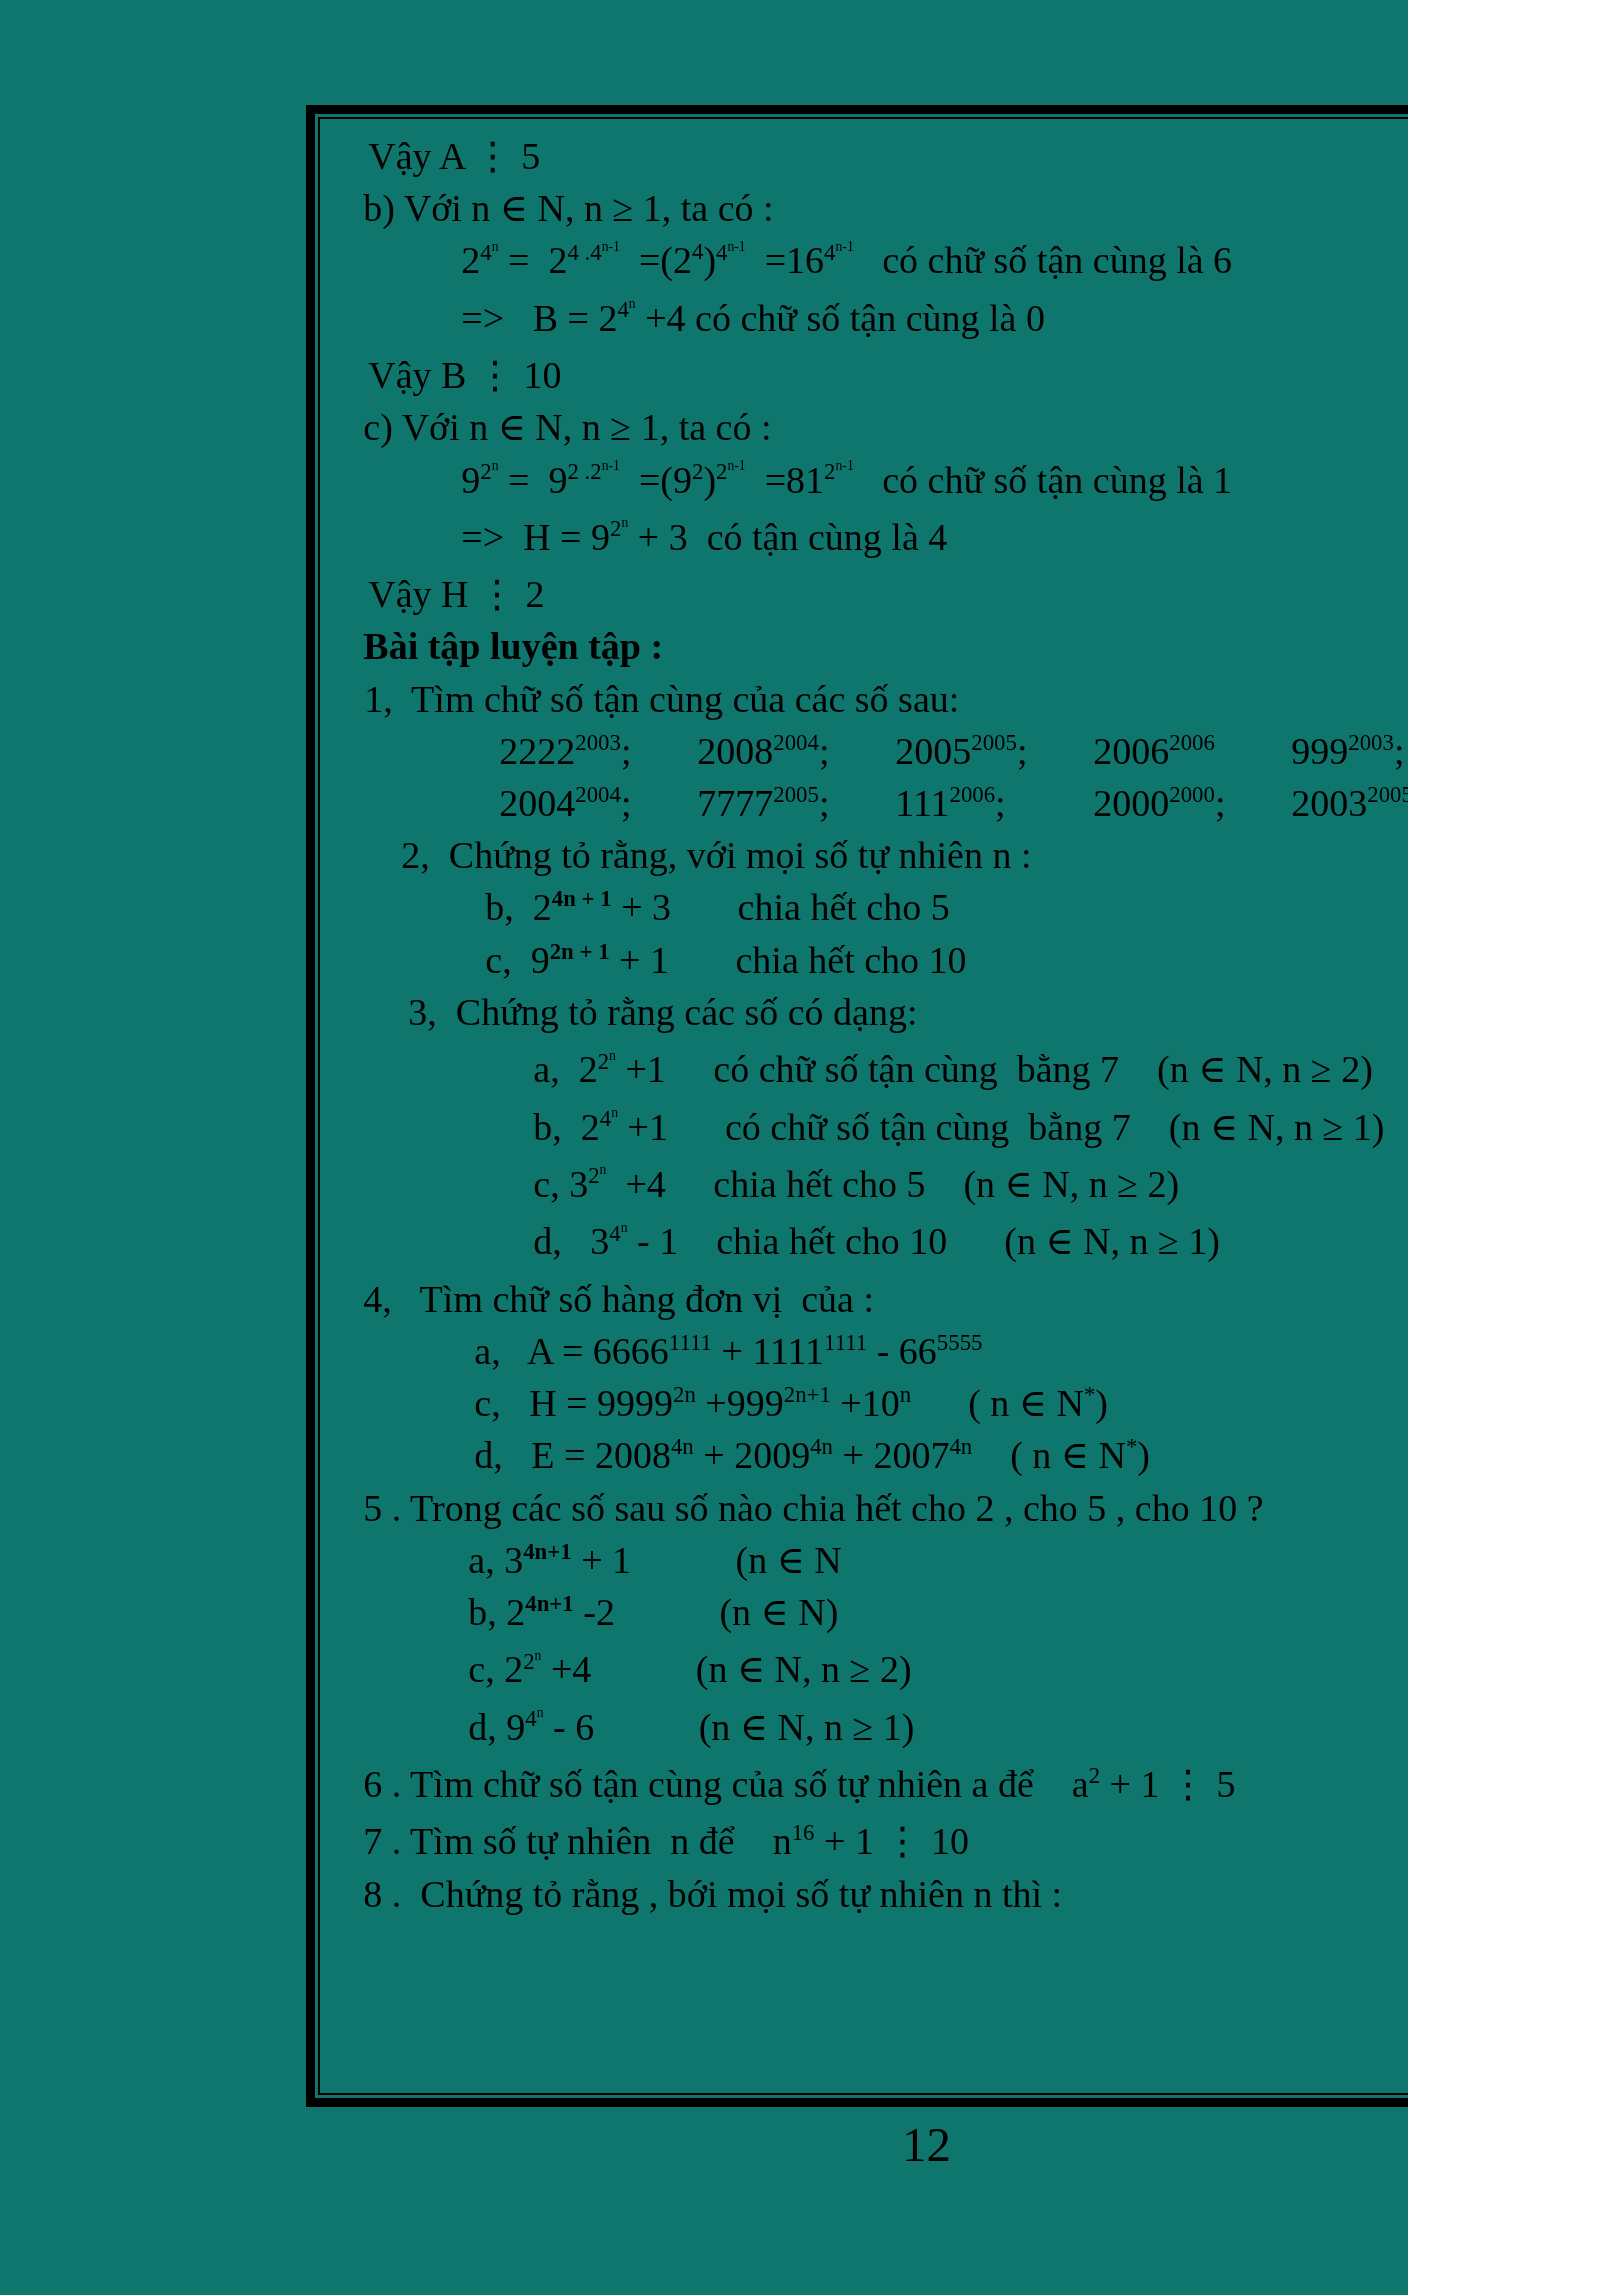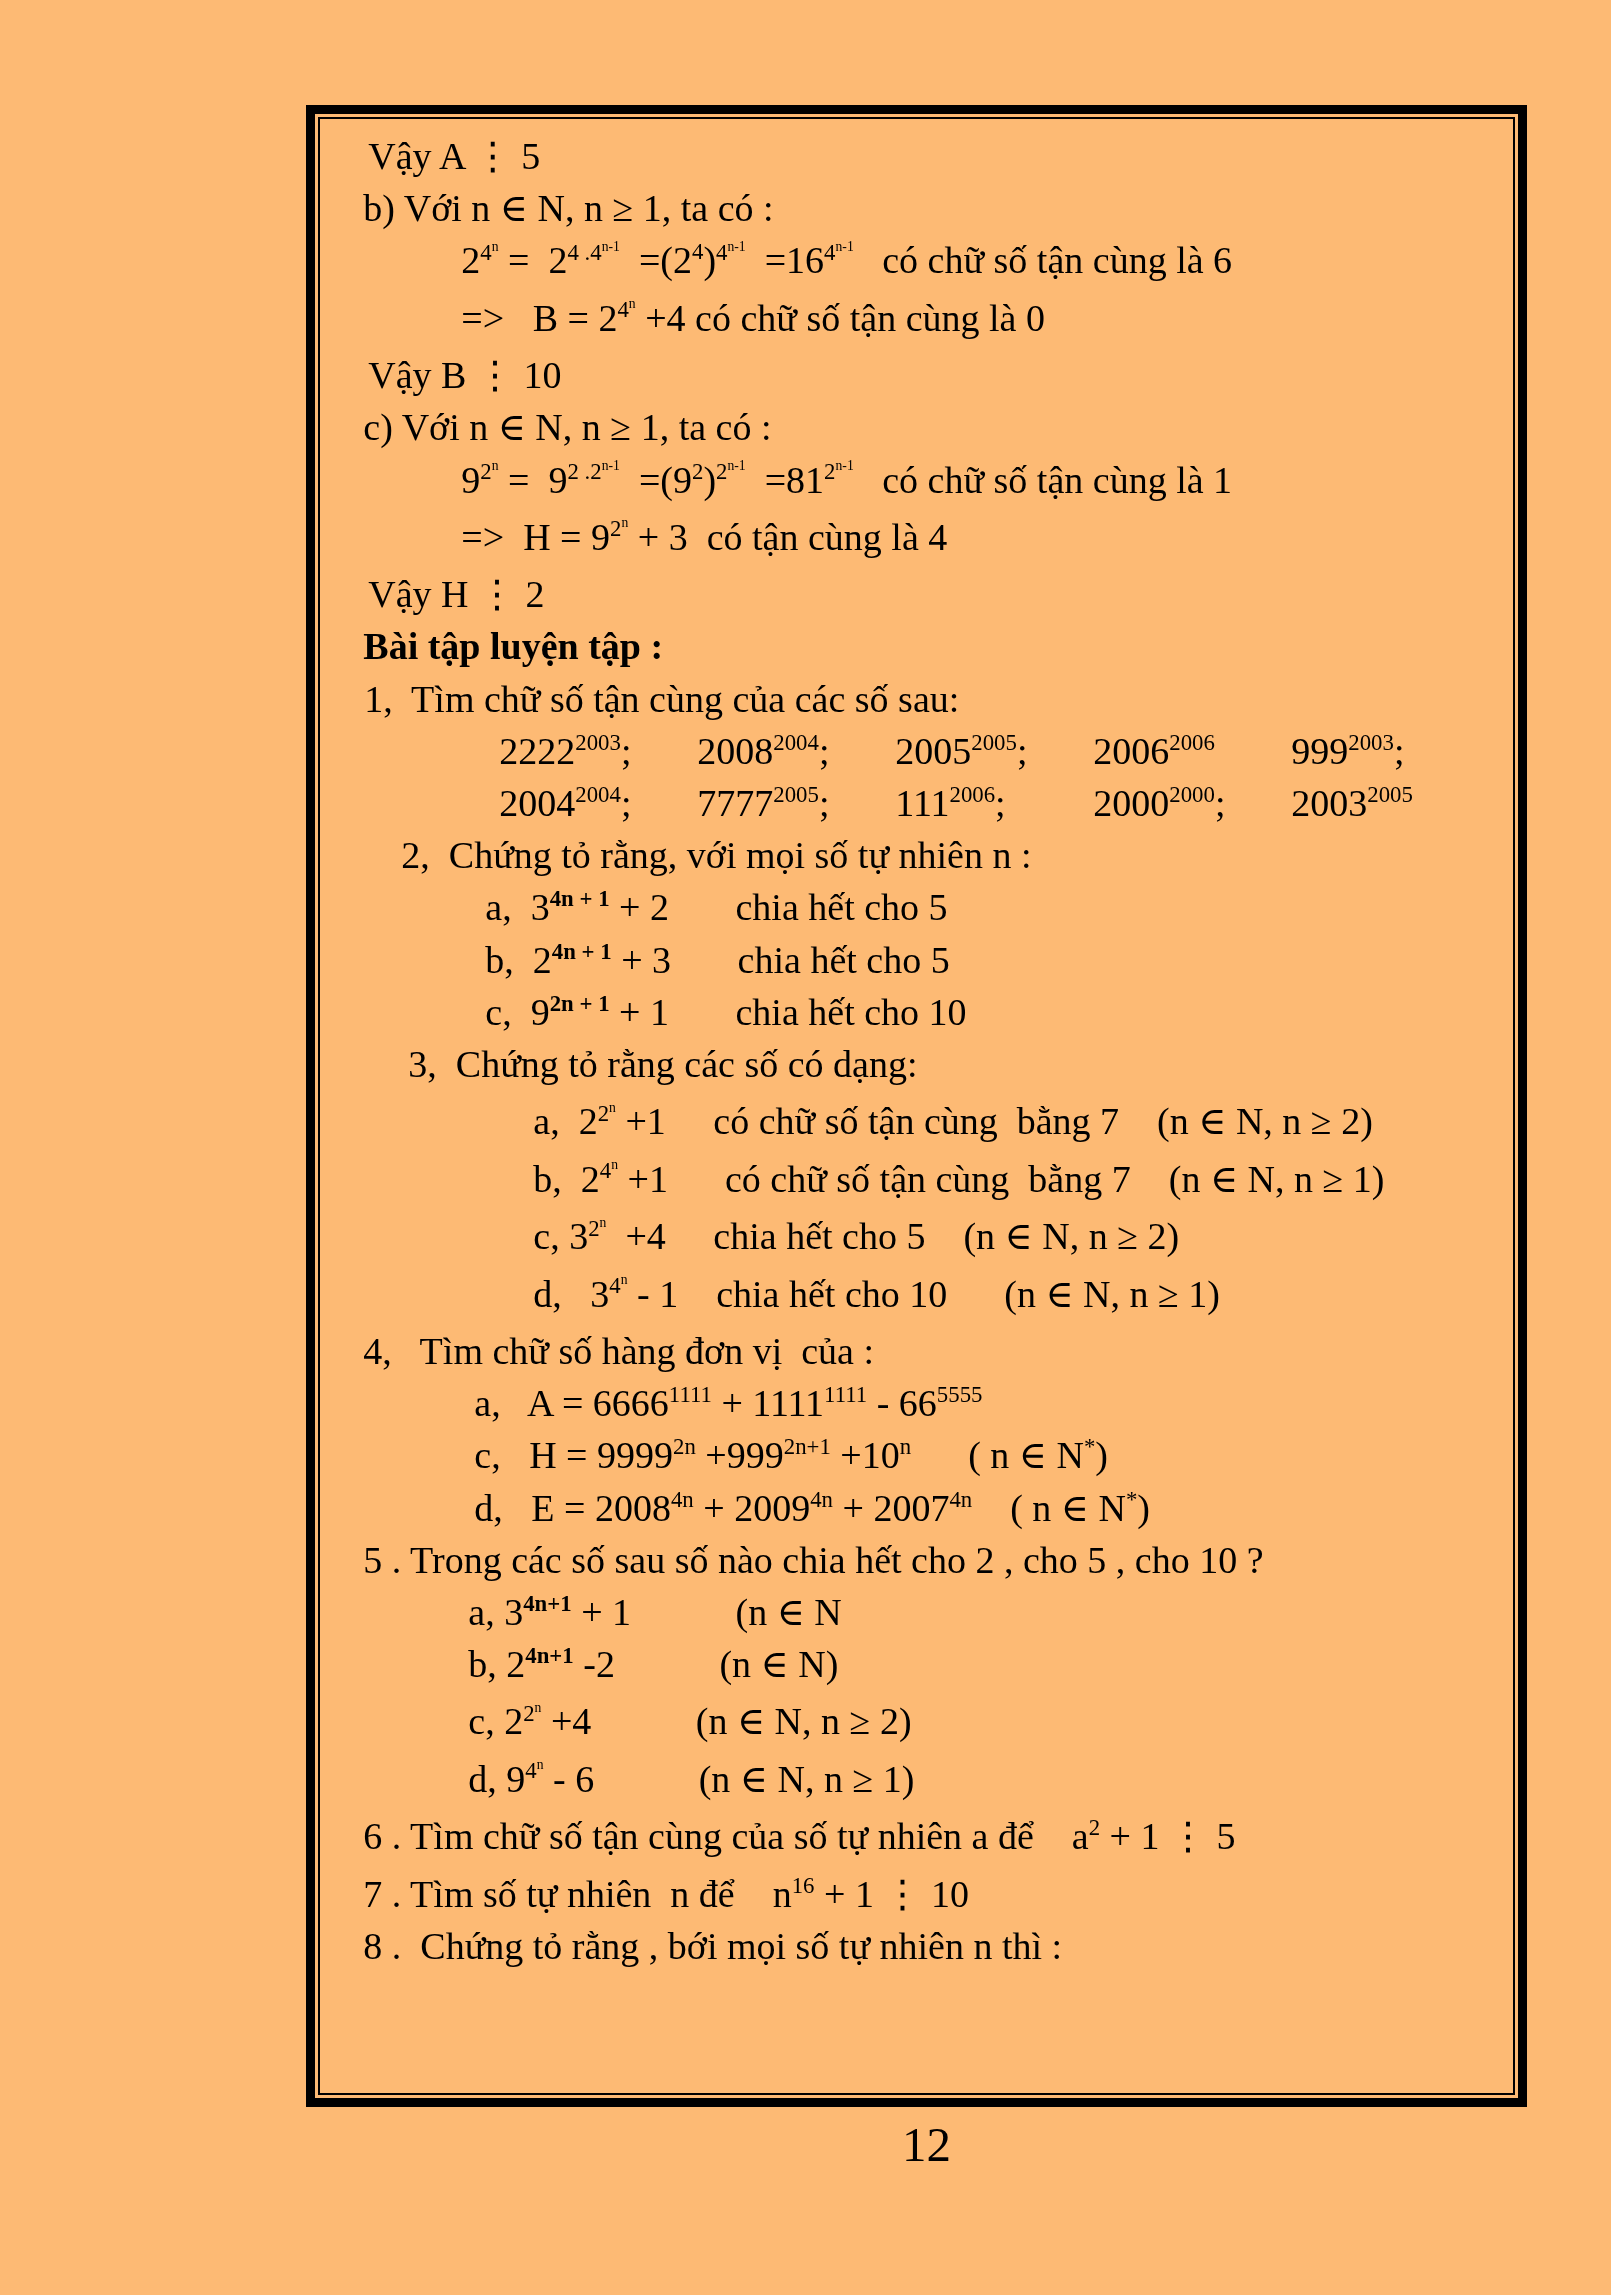--- a/index.html
+++ b/index.html
@@ -1,20 +1,20 @@
 <!DOCTYPE html>
 <html style="font-size:10.5px"><head>
 <meta charset="utf-8">
 <style>
   html, body { margin: 0; padding: 0; background: #ffffff; }
   .page {
     position: relative;
-    width: 1611px;
+    width: 1408px;
     height: 2295px;
-    background: #fdba74;
+    background: #0f766e;
     color: #000000;
     font-family: "Liberation Serif", "DejaVu Serif", serif;
     font-size: 38px;
     overflow: hidden;
   }
   .frame {
     position: absolute;
     left: 306px;
     top: 105px;
     width: 1221px;
@@ -89,21 +89,20 @@
       </div>
       <div class="line trow">
         <span>2004<sup>2004</sup>;</span>
         <span>7777<sup>2005</sup>;</span>
         <span>111<sup>2006</sup>;</span>
         <span>2000<sup>2000</sup>;</span>
         <span>2003<sup>2005</sup></span>
       </div>
 
       <div class="line ind-e2">2,  Chứng tỏ rằng, với mọi số tự nhiên n :</div>
-      <div class="line sub-2 bsup">a,  3<sup>4n + 1</sup> + 2       chia hết cho 5</div>
       <div class="line sub-2 bsup">b,  2<sup>4n + 1</sup> + 3       chia hết cho 5</div>
       <div class="line sub-2 bsup">c,  9<sup>2n + 1</sup> + 1       chia hết cho 10</div>
 
       <div class="line ind-e3">3,  Chứng tỏ rằng các số có dạng:</div>
       <div class="line sub-3 t2">a,  2<sup>2<sup>n</sup></sup> +1     có chữ số tận cùng  bằng 7    (n ∈ N, n ≥ 2)</div>
       <div class="line sub-3 t2">b,  2<sup>4<sup>n</sup></sup> +1      có chữ số tận cùng  bằng 7    (n ∈ N, n ≥ 1)</div>
       <div class="line sub-3 t2">c, 3<sup>2<sup>n</sup></sup>  +4     chia hết cho 5    (n ∈ N, n ≥ 2)</div>
       <div class="line sub-3 t2">d,   3<sup>4<sup>n</sup></sup> - 1    chia hết cho 10      (n ∈ N, n ≥ 1)</div>
 
       <div class="line">4,   Tìm chữ số hàng đơn vị  của :</div>

